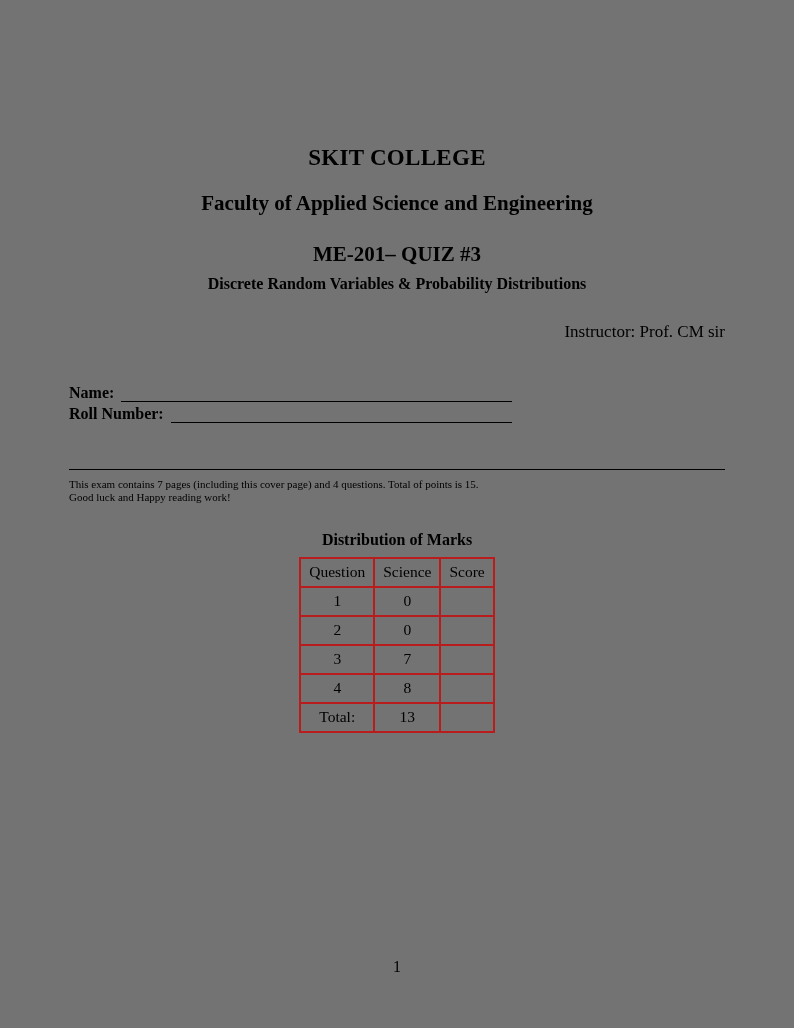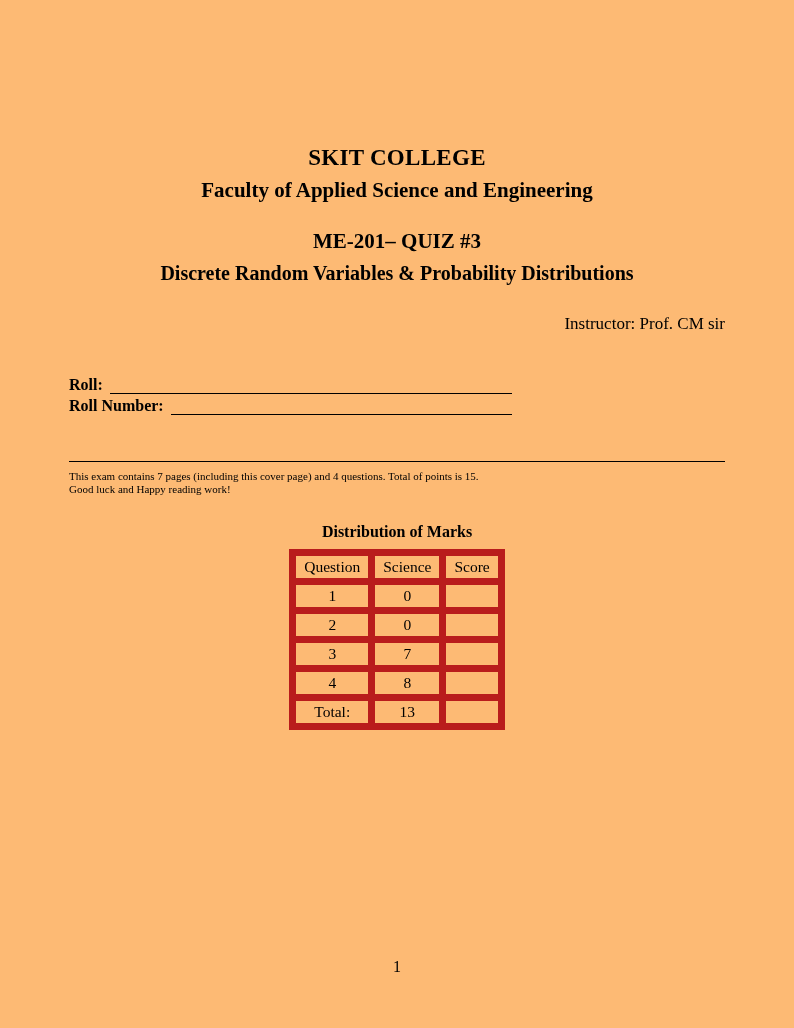--- a/index.html
+++ b/index.html
@@ -6,45 +6,45 @@
   html, body { background: #ffffff; }
   body {
     font-family: "Liberation Serif", "DejaVu Serif", serif;
     color: #000000;
   }
   .page {
     position: relative;
     width: 794px;
     height: 1028px;
     margin: 0 auto;
-    background: #fdba74;
+    background: #737373;
     overflow: hidden;
   }
   .content {
     padding: 145px 69px 0 69px;
   }
   .center { text-align: center; }
 
   .college-title {
     font-size: 23px;
     font-weight: bold;
     letter-spacing: 0.3px;
   }
   .faculty-title {
     font-size: 21px;
     font-weight: bold;
-    margin-top: 7px;
+    margin-top: 20px;
   }
   .course-title {
     font-size: 21px;
     font-weight: bold;
     margin-top: 26px;
   }
   .topic-title {
-    font-size: 20px;
+    font-size: 16px;
     font-weight: bold;
     margin-top: 8px;
   }
   .instructor-line {
     font-size: 17px;
     margin-top: 29px;
     text-align: right;
   }
   .date-line {
     font-size: 17px;
@@ -89,21 +89,21 @@
     font-size: 16px;
     font-weight: bold;
     margin-top: 26px;
   }
   table.marks {
     border-collapse: collapse;
     margin: 8px auto 0 auto;
     font-size: 15.5px;
   }
   table.marks th, table.marks td {
-    border: 7px solid #b91c1c;
+    border: 2px solid #b91c1c;
     text-align: center;
     height: 29px;
     padding: 0 8px;
     font-weight: normal;
   }
   table.marks .col-question { width: 74px; }
   table.marks .col-points   { width: 58px; }
   table.marks .col-score    { width: 50px; }
 
   .page-number {
@@ -124,21 +124,21 @@
     <div class="center college-title">SKIT COLLEGE</div>
     <div class="center faculty-title">Faculty of Applied Science and Engineering</div>
 
     <div class="center course-title">ME-201– QUIZ #3</div>
     <div class="center topic-title">Discrete Random Variables &amp; Probability Distributions</div>
 
     <div class="center instructor-line">Instructor: Prof. CM sir</div>
 
     <div class="fields">
       <div class="field-row">
-        <span class="field-label">Roll:</span>
+        <span class="field-label">Name:</span>
         <span class="field-line"></span>
       </div>
       <div class="field-row">
         <span class="field-label">Roll Number:</span>
         <span class="field-line"></span>
       </div>
     </div>
 
     <hr class="rule">
 

